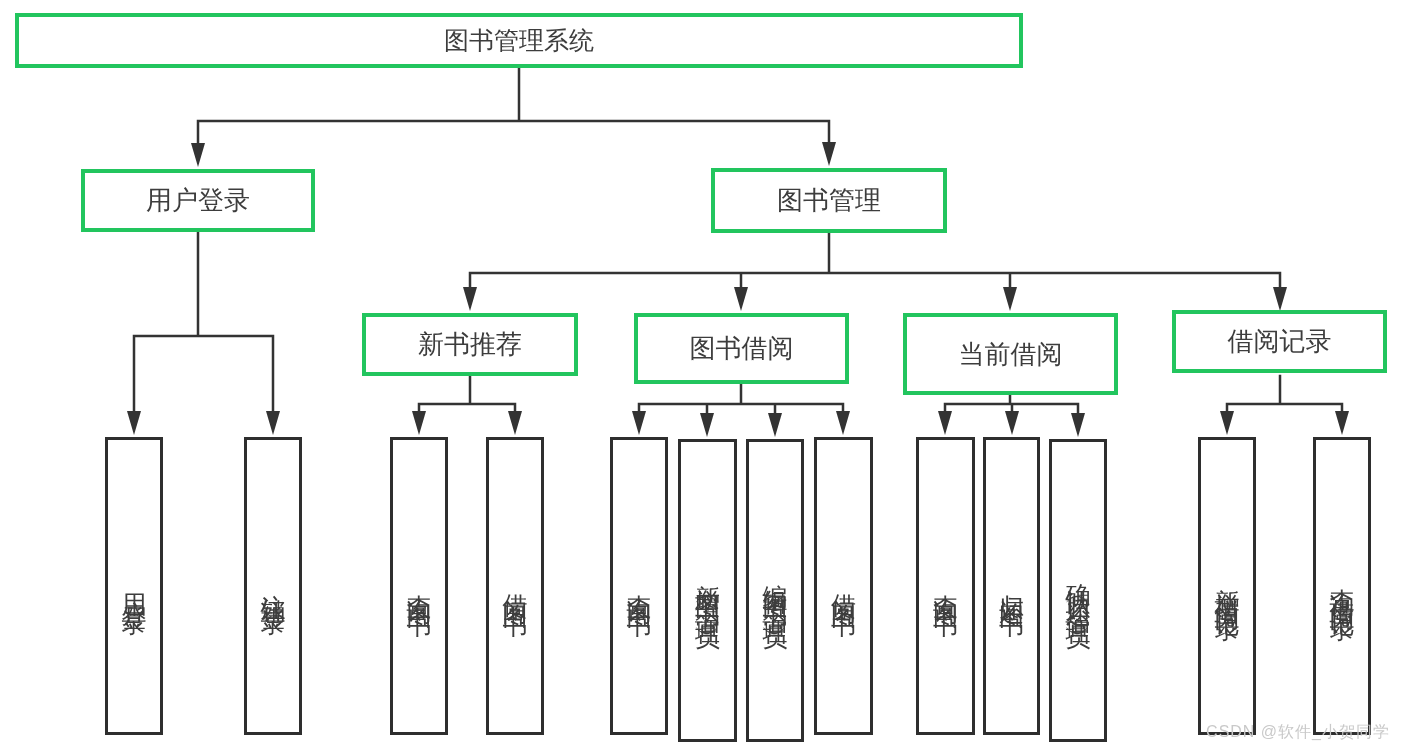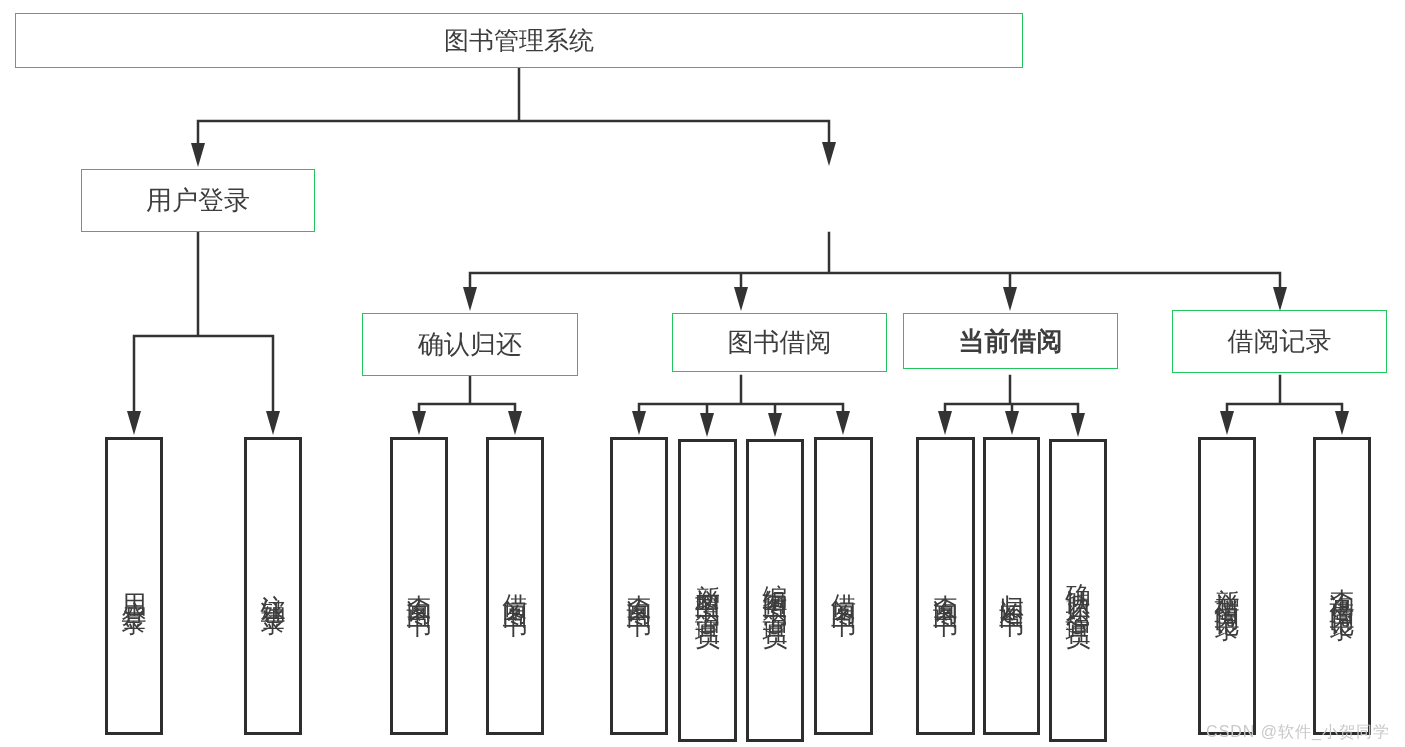--- a/index.html
+++ b/index.html
@@ -6,21 +6,21 @@
   body { font-family:"Liberation Sans","DejaVu Sans",sans-serif; }
   #canvas {
     position:relative;
     width:1405px; height:747px;
     background:#ffffff;
     overflow:hidden;
   }
   #wires { position:absolute; left:0; top:0; width:1405px; height:747px; }
   .node {
     position:absolute;
-    border:1px solid #22c55e;
+    border:4px solid #22c55e;
     background:#ffffff;
     box-sizing:border-box;
     display:flex; align-items:center; justify-content:center;
     font-size:26px; color:#3d3d3d;
     white-space:nowrap;
   }
   .vnode {
     position:absolute;
     border:3px solid #2e2e2e;
     background:#ffffff;
@@ -84,24 +84,25 @@
       <polygon points="1005,411 1019,411 1012,435"></polygon>
       <polygon points="1071,413 1085,413 1078,437"></polygon>
       <polygon points="1220,411 1234,411 1227,435"></polygon>
       <polygon points="1335,411 1349,411 1342,435"></polygon>
     </g>
   </svg>
 
   <div class="node" style="left:15px; top:13px; width:1008px; height:55px; font-size:25px;">图书管理系统</div>
 
   <div class="node" style="left:81px; top:169px; width:234px; height:63px;">用户登录</div>
+  <div class="node" style="left:711px; top:168px; width:236px; height:65px;">图书管理</div>
 
-  <div class="node" style="left:362px; top:313px; width:216px; height:63px;">确认归还</div>
-  <div class="node" style="left:634px; top:313px; width:215px; height:59px;margin-left:38px;">图书借阅</div>
-  <div class="node" style="left:903px; top:313px; width:215px; height:56px;font-weight:bold;">当前借阅</div>
+  <div class="node" style="left:362px; top:313px; width:216px; height:63px;">新书推荐</div>
+  <div class="node" style="left:634px; top:313px; width:215px; height:71px;">图书借阅</div>
+  <div class="node" style="left:903px; top:313px; width:215px; height:82px;">当前借阅</div>
   <div class="node" style="left:1172px; top:310px; width:215px; height:63px;">借阅记录</div>
 
   <div class="vnode" style="left:105px; top:437px; width:58px; height:298px;">
     <span>用户登录</span>
   </div>
   <div class="vnode" style="left:244px; top:437px; width:58px; height:298px;">
     <span>注销登录</span>
   </div>
 
   <div class="vnode" style="left:390px; top:437px; width:58px; height:298px;">

